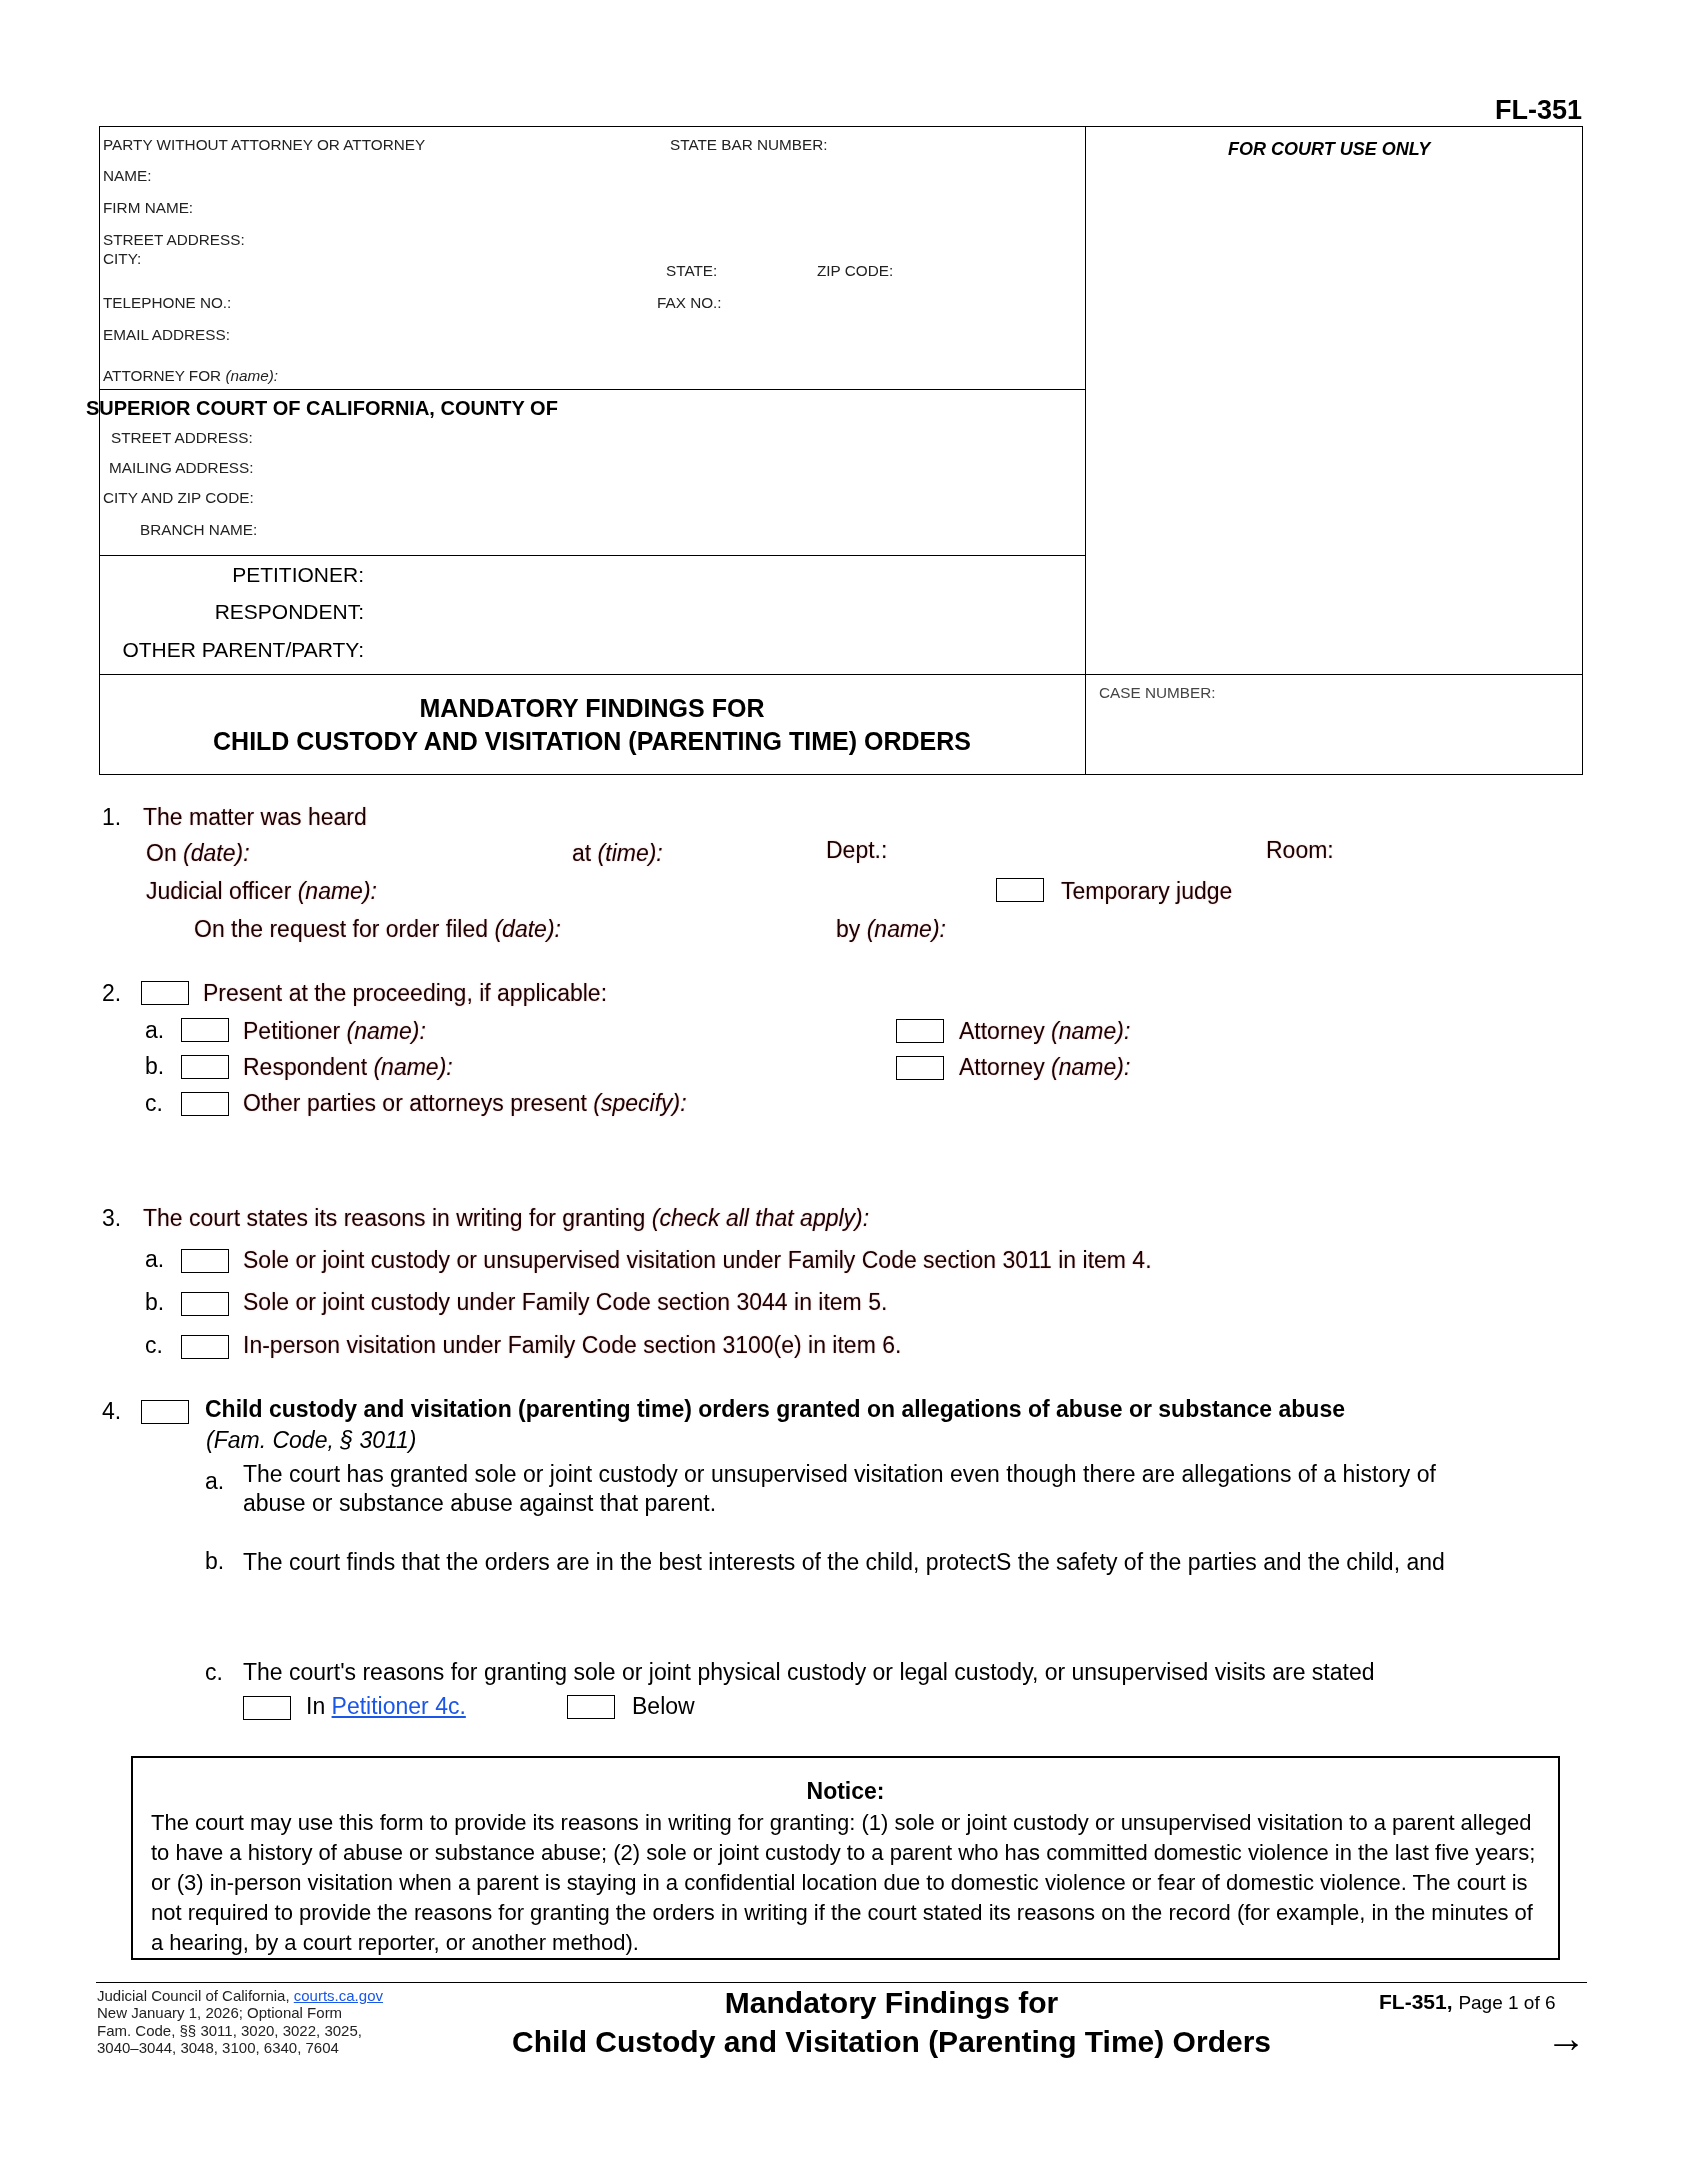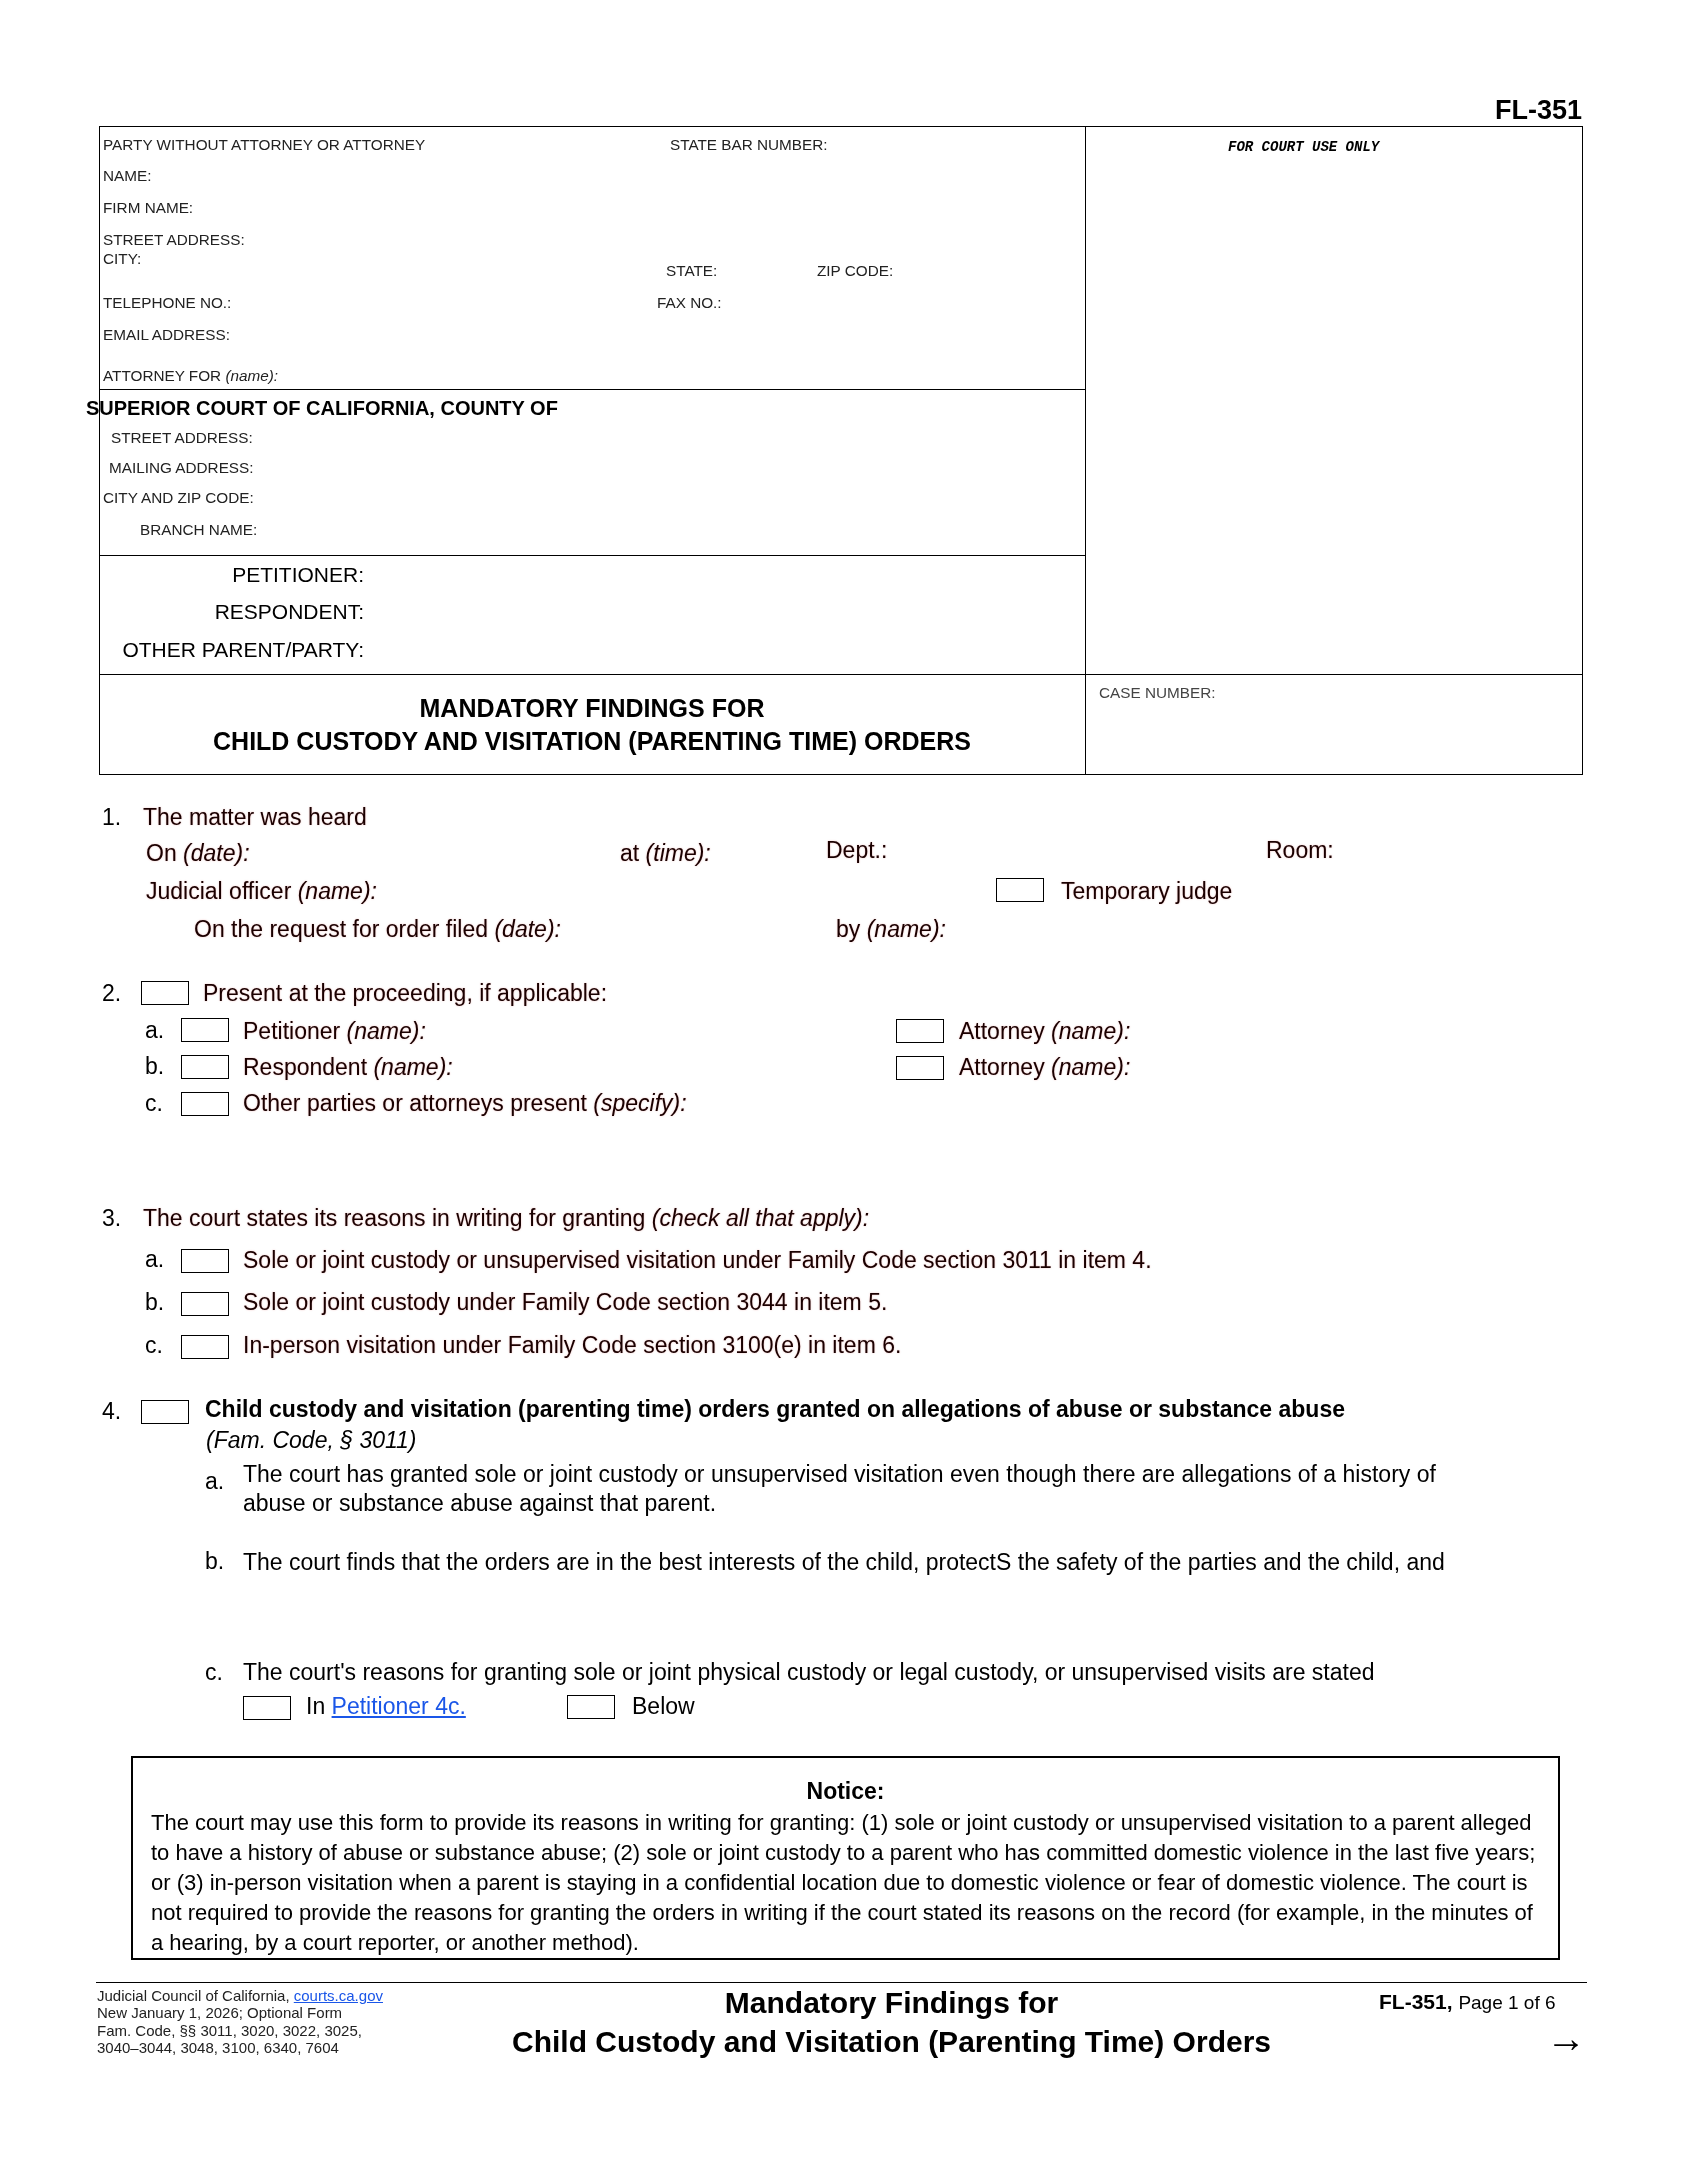--- a/index.html
+++ b/index.html
@@ -5,21 +5,21 @@
   html, body { margin: 0; padding: 0; background: #ffffff; }
   body { width: 1683px; height: 2178px; position: relative; font-family: "Liberation Sans", sans-serif; color: #000; overflow: hidden; }
   .abs { position: absolute; }
   .form-id { left: 1495px; top: 95px; font-size: 27px; font-weight: bold; }
   .caption-box { left: 99px; top: 126px; width: 1484px; height: 649px; border: 1.5px solid #000; box-sizing: border-box; }
   .hline { position: absolute; height: 0; border-top: 1.5px solid #000; }
   .vline { position: absolute; width: 0; border-left: 1.5px solid #000; }
   .sm { font-size: 15.3px; color: #222; white-space: nowrap; }
   .court-name { font-size: 20px; font-weight: bold; white-space: nowrap; }
   .party { font-size: 21px; white-space: nowrap; text-align: right; }
-  .fcuo { font-size: 14px; font-style: italic; font-weight: bold; white-space: nowrap; font-family: Liberation Mono, monospace; }
+  .fcuo { font-size: 18px; font-style: italic; font-weight: bold; white-space: nowrap; }
   .title { font-size: 25px; font-weight: bold; text-align: center; line-height: 33px; white-space: nowrap; }
   .body-t { font-size: 23px; white-space: nowrap; color: #1a0000; text-shadow: 0 0 2px rgba(200,0,0,0.25); }
   .plain-t { font-size: 23px; color: #000; }
   .num { font-size: 23px; white-space: nowrap; }
   .cb { position: absolute; width: 48px; height: 24px; border: 1.5px solid #000; box-sizing: border-box; background: #fff; }
   .link { color: #1a56e8; text-decoration: underline; }
   .notice { left: 131px; top: 1756px; width: 1429px; height: 204px; border: 2px solid #000; box-sizing: border-box; }
   .notice-title { position: absolute; left: 0; width: 100%; top: 20px; text-align: center; font-size: 23px; font-weight: bold; }
   .notice-text { position: absolute; left: 18px; right: 12px; top: 50px; font-size: 22px; line-height: 30px; }
   .footer-rule { left: 96px; top: 1982px; width: 1491px; border-top: 1.5px solid #000; }
@@ -76,21 +76,21 @@
 
 <div class="abs title" style="left:99px; width:986px; top:692px;">
   <div>MANDATORY FINDINGS FOR</div>
   <div>CHILD CUSTODY AND VISITATION (PARENTING TIME) ORDERS</div>
 </div>
 
 <div>
   <span class="abs num" style="left:102px; top:804px;">1.</span>
   <span class="abs body-t" style="left:143px; top:804px;">The matter was heard</span>
   <span class="abs body-t" style="left:146px; top:840px;"><span>On</span> <i>(date):</i></span>
-  <span class="abs body-t" style="left:572px; top:840px;margin-left:48px;"><span>at</span> <i>(time):</i></span>
+  <span class="abs body-t" style="left:572px; top:840px;"><span>at</span> <i>(time):</i></span>
   <span class="abs body-t" style="left:826px; top:837px;">Dept.:</span>
   <span class="abs body-t" style="left:1266px; top:837px;">Room:</span>
   <span class="abs body-t" style="left:146px; top:878px;"><span>Judicial officer</span> <i>(name):</i></span>
   <div class="cb" style="left:996px; top:878px;"></div>
   <span class="abs body-t" style="left:1061px; top:878px;">Temporary judge</span>
   <span class="abs body-t" style="left:146px; top:916px;margin-left:48px;"><span>On the request for order filed</span> <i>(date):</i></span>
   <span class="abs body-t" style="left:836px; top:916px;"><span>by</span> <i>(name):</i></span>
 </div>
 
 <div>

